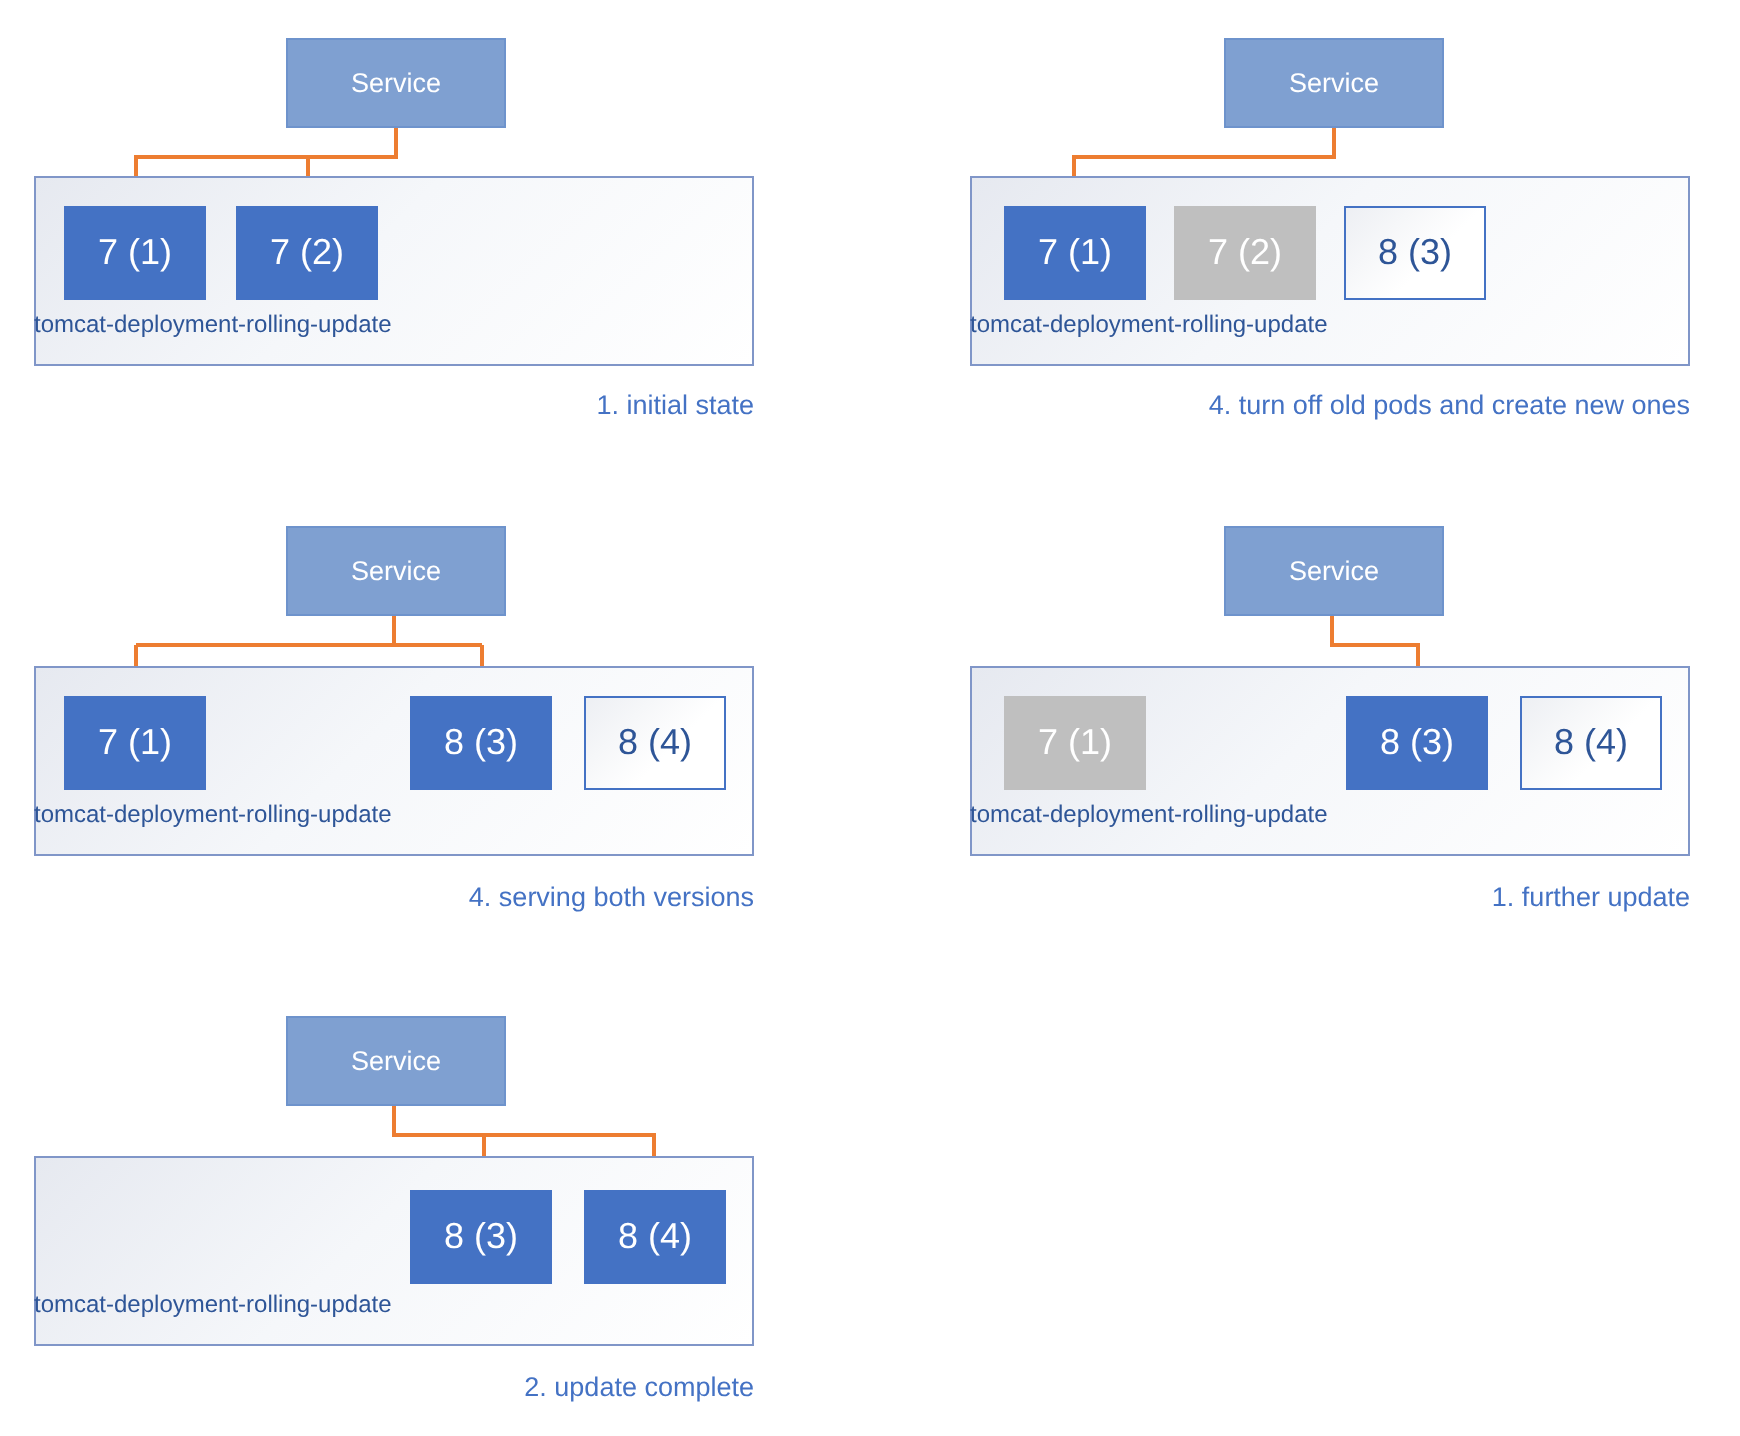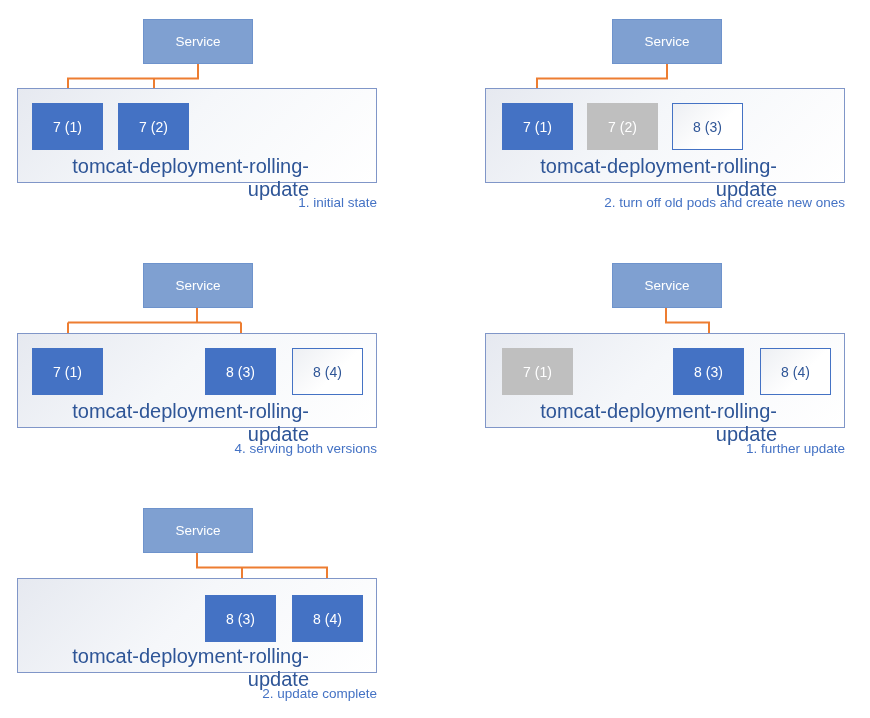--- a/index.html
+++ b/index.html
@@ -17,26 +17,26 @@
     border:1px solid var(--service-border,#6E93CC);
     display:flex; align-items:center; justify-content:center;
     color:#ffffff; font-size:13.5px;
   }
   .deploy {
     position:absolute; width:360px; height:95px; box-sizing:border-box;
     border:1px solid var(--deployment-border,#8096C8);
     background:linear-gradient(135deg,#E6E9F0 0%,#F5F7FA 45%,#FFFFFF 100%);
   }
   .deploy-label {
-    position:absolute; width:292px; text-align:right;
-    color:var(--deployment-text,#2E5597); font-size:20px;
+    position:absolute; width:292px; text-align:left;
+    color:var(--deployment-text,#2E5597); font-size:12px;
   }
   .pod {
     position:absolute; width:71px; height:47px; box-sizing:border-box;
-    display:flex; align-items:center; justify-content:center; font-size:14px;
+    display:flex; align-items:center; justify-content:center; font-size:18px;
   }
   .pod.active   { background:var(--pod-active,#4472C4); color:#ffffff; }
   .pod.inactive { background:var(--pod-inactive,#BFBFBF); color:#ffffff; }
   .pod.pending  {
     background:linear-gradient(135deg,#EDEFF3 0%,#FFFFFF 60%);
     border:1px solid var(--pod-pending-border,#4472C4);
     color:var(--pod-pending-text,#2E5597);
   }
   .caption {
     position:absolute; width:360px; text-align:right;
@@ -79,21 +79,21 @@
     <div class="caption" style="left:17px;top:195px">1. initial state</div>
   </div>
 
   <div>
     <div class="service" style="left:612px;top:19px">Service</div>
     <div class="deploy" style="left:485px;top:88px"></div>
     <div class="pod active" style="left:502px;top:103px">7 (1)</div>
     <div class="pod inactive" style="left:587px;top:103px">7 (2)</div>
     <div class="pod pending" style="left:672px;top:103px">8 (3)</div>
     <div class="deploy-label" style="left:485px;top:155px">tomcat-deployment-rolling-update</div>
-    <div class="caption" style="left:485px;top:195px">2. turn off old pods and create new ones</div>
+    <div class="caption" style="left:485px;top:195px">4. turn off old pods and create new ones</div>
   </div>
 
   <div>
     <div class="service" style="left:143px;top:263px">Service</div>
     <div class="deploy" style="left:17px;top:333px"></div>
     <div class="pod active" style="left:32px;top:348px">7 (1)</div>
     <div class="pod active" style="left:205px;top:348px">8 (3)</div>
     <div class="pod pending" style="left:292px;top:348px">8 (4)</div>
     <div class="deploy-label" style="left:17px;top:400px">tomcat-deployment-rolling-update</div>
     <div class="caption" style="left:17px;top:441px">4. serving both versions</div>

